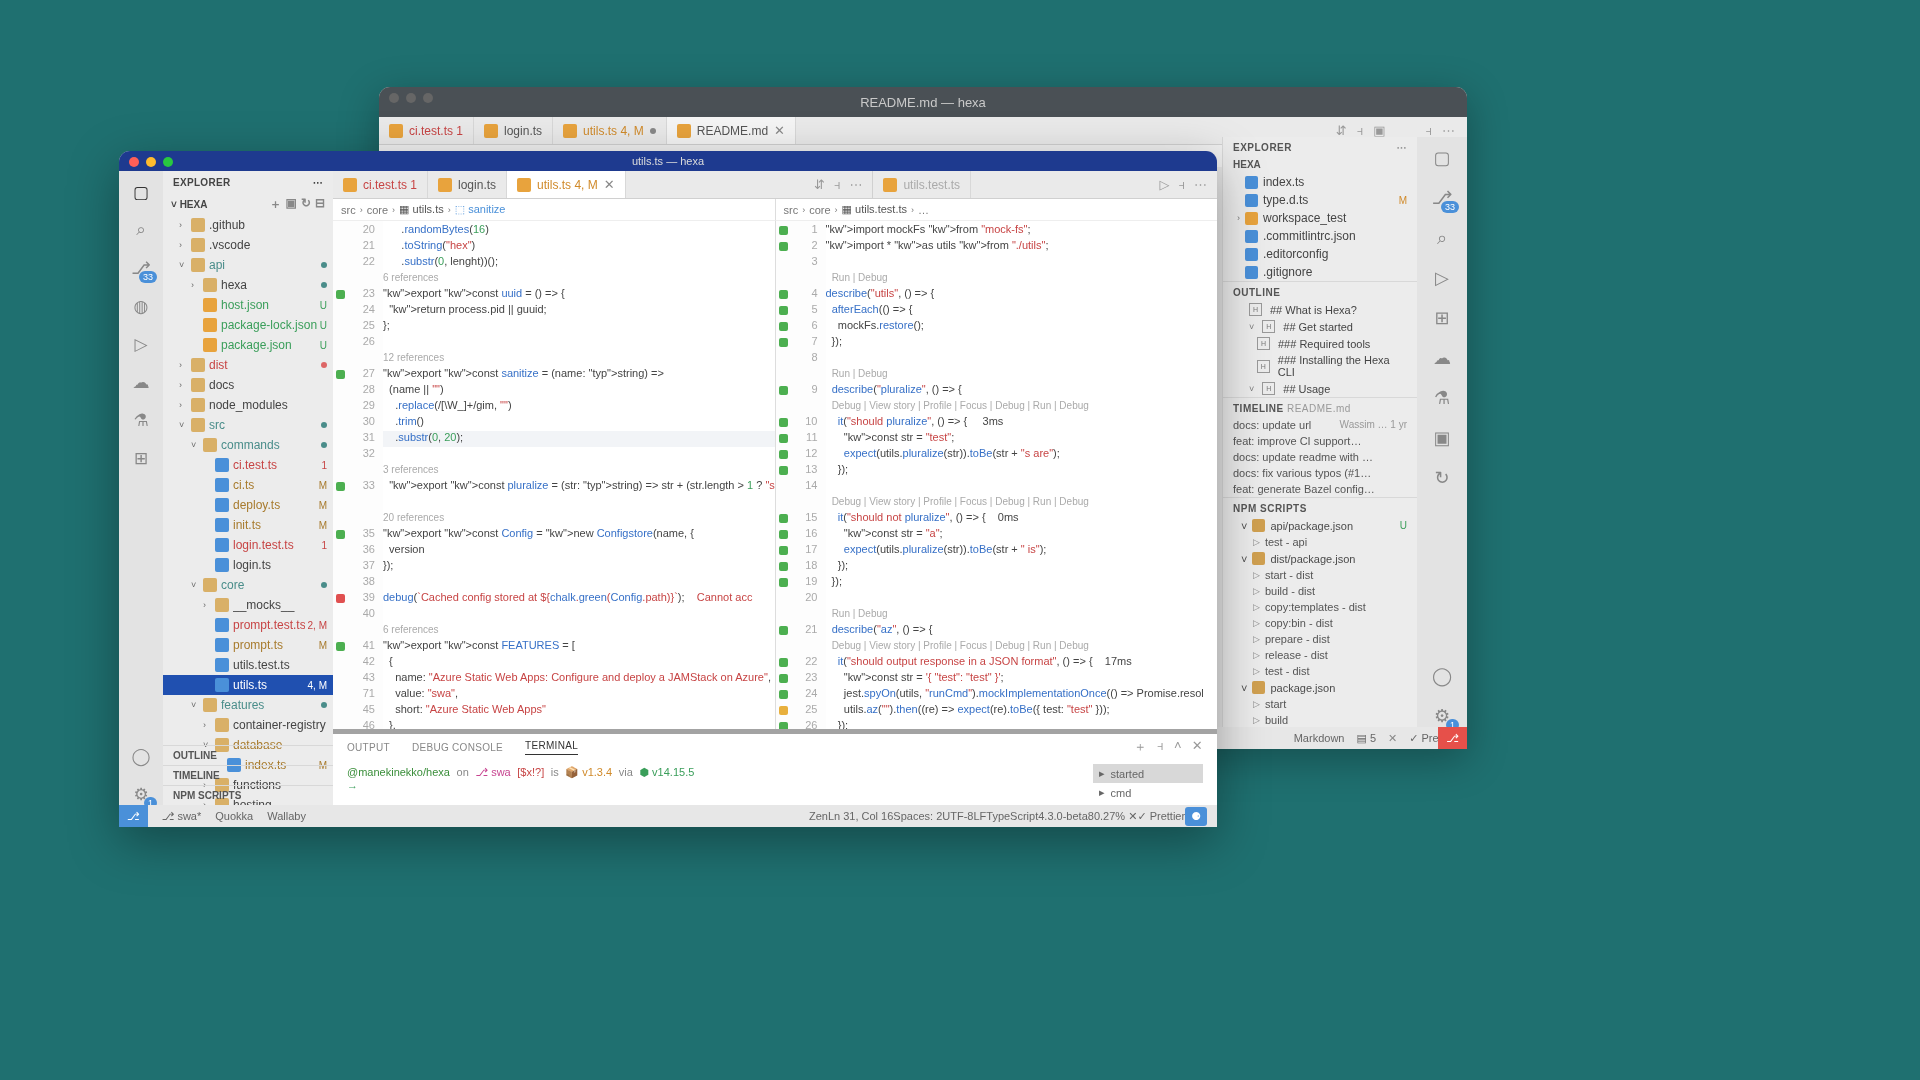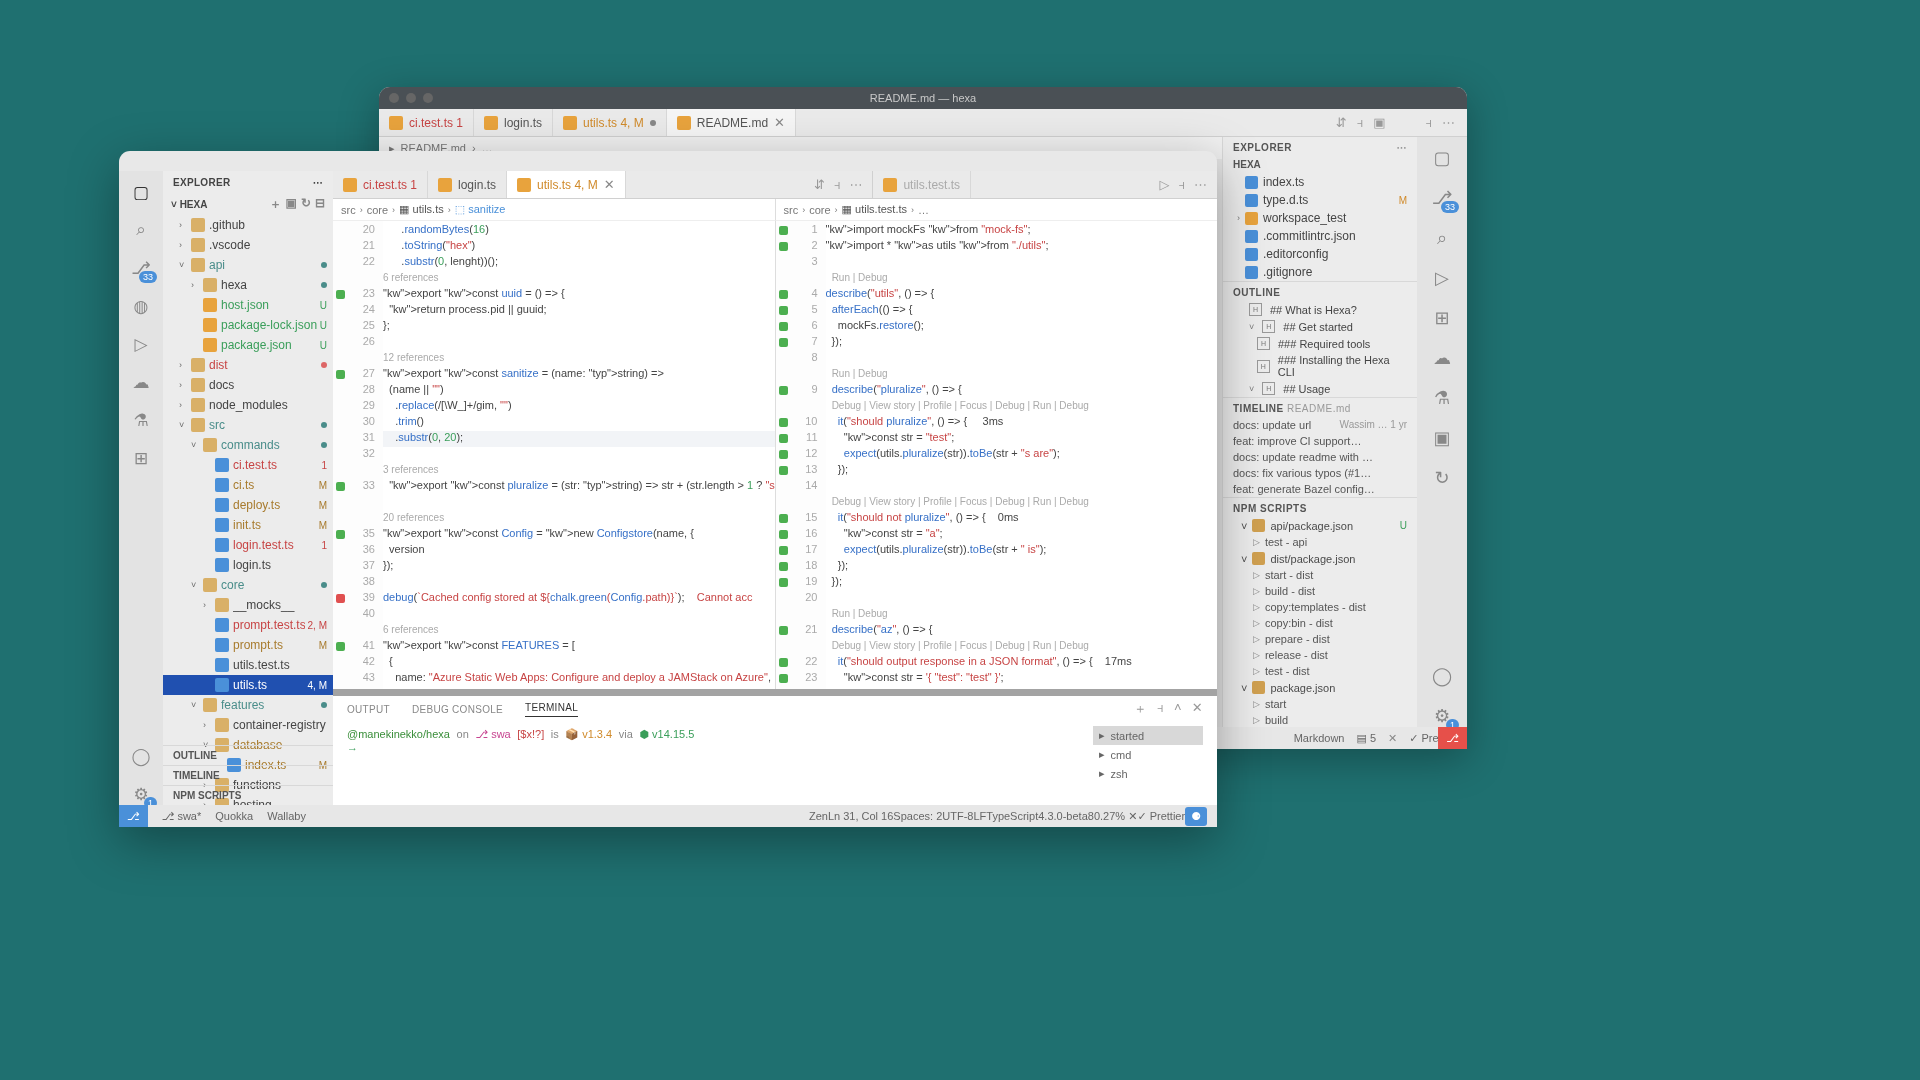--- a/index.html
+++ b/index.html
@@ -1,21 +1,21 @@
 <!DOCTYPE html>
 <html><head>
 <meta charset="utf-8">
 <style>
 * { margin: 0; padding: 0; box-sizing: border-box; font-family: -apple-system, "Segoe UI", sans-serif; }
 body { background: #1f7070; width: 1920px; height: 1080px; position: relative; overflow: hidden; }
 .wrap { position: absolute; left: 62px; top: 48px; width: 1451px; height: 792px; }
 
 
 .win-back { position: absolute; left: 317px; top: 39px; width: 1088px; height: 662px; background: #e4e4e4; border-radius: 11px 11px 0 0; overflow: hidden; box-shadow: 0 10px 40px rgba(0,0,0,.3); }
-.titlebar-back { height: 22px; background: #4a5055; display: flex; align-items: center; justify-content: center; color: #c9c9c9; font-size: 11px; }
+.titlebar-back { height: 30px; background: #4a5055; display: flex; align-items: center; justify-content: center; color: #c9c9c9; font-size: 13px; }
 .traffic { position: absolute; left: 10px; top: 6px; display: flex; gap: 7px; }
 .traffic span { width: 10px; height: 10px; border-radius: 50%; background: #666; }
 .tabs-back { height: 28px; background: #eaeaea; display: flex; align-items: center; border-bottom: 1px solid #d0d0d0; }
 .tab { display: flex; align-items: center; gap: 6px; padding: 0 10px; height: 100%; font-size: 12px; border-right: 1px solid #d8d8d8; color: #555; }
 .tab.active-bk { background: #f5f5f5; }
 .tab .ico { width: 14px; height: 14px; background: #e8a33d; border-radius: 2px; }
 .tab.red { color: #c74444; }
 .tab.mod { color: #d08a2a; }
 .tab .x { color: #888; font-size: 13px; }
 .tab .dot { width: 6px; height: 6px; border-radius: 50%; background: #888; }
@@ -104,21 +104,21 @@
 .gutter div { height: 16px; padding-right: 8px; position: relative; }
 .gutter .sq { position: absolute; left: 3px; top: 3px; width: 9px; height: 9px; border-radius: 2px; }
 .sq-g { background: #4caf50; } .sq-y { background: #e8b03d; } .sq-r { background: #e05050; }
 .code { flex: 1; font-family: "SF Mono", Menlo, monospace; font-size: 11px; color: #444; padding-top: 2px; white-space: pre; overflow: hidden; }
 .code .ln { height: 16px; }
 .code .ln.hl { background: #f2f4f7; }
 .ref { color: #aaa; font-size: 10px; } .str { color: #c74444; } .fn2 { color: #3670c7; } .num { color: #3a9e5a; } .err { color: #c74444; }
 .lens { color: #aaa; font-size: 10px; }
 
 
-.term-panel { position: absolute; left: 214px; right: 0; bottom: 22px; height: 116px; background: #fff; border-top: 7px solid #a3a3a3; }
+.term-panel { position: absolute; left: 214px; right: 0; bottom: 22px; height: 76px; background: #fff; border-top: 5px solid #a3a3a3; }
 .term-tabs { height: 26px; display: flex; align-items: center; padding: 0 14px; gap: 22px; font-size: 10px; color: #888; letter-spacing: .3px; }
 .term-tabs .tt.act { color: #333; border-bottom: 1px solid #333; padding-bottom: 3px; }
 .term-tabs .tacts { margin-left: auto; display: flex; gap: 10px; font-size: 13px; color: #999; }
 .term-body { padding: 6px 14px; font-family: "SF Mono", Menlo, monospace; font-size: 11px; }
 .term-body .prompt { color: #3a8e3a; }
 .term-body .on { color: #888; }
 .term-body .branch { color: #c74490; }
 .term-body .st { color: #c74444; }
 .term-body .ver { color: #d08a2a; }
 .term-list { position: absolute; right: 14px; top: 30px; width: 110px; font-size: 11px; }
@@ -342,20 +342,28 @@
         <span>Markdown</span>
         <span>▤ <span>5</span></span>
         <span class="x">✕</span>
         <span>✓ <span>Prettier</span></span>
       </span>
       <span class="remote-badge">⎇</span>
     </div>
   </div>
 
   <div class="win-front">
+    <div class="titlebar-front">
+      <div class="traffic">
+          <span></span>
+          <span></span>
+          <span></span>
+        </div>
+      <span>utils.ts — hexa</span>
+    </div>
 
     <div class="actbar-l">
       <div class="aic act">▢</div>
       <div class="aic">⌕</div>
       <div class="aic" data-b="33">⎇</div>
       <div class="aic">◍</div>
       <div class="aic">▷</div>
       <div class="aic">☁</div>
       <div class="aic">⚗</div>
       <div class="aic">⊞</div>

